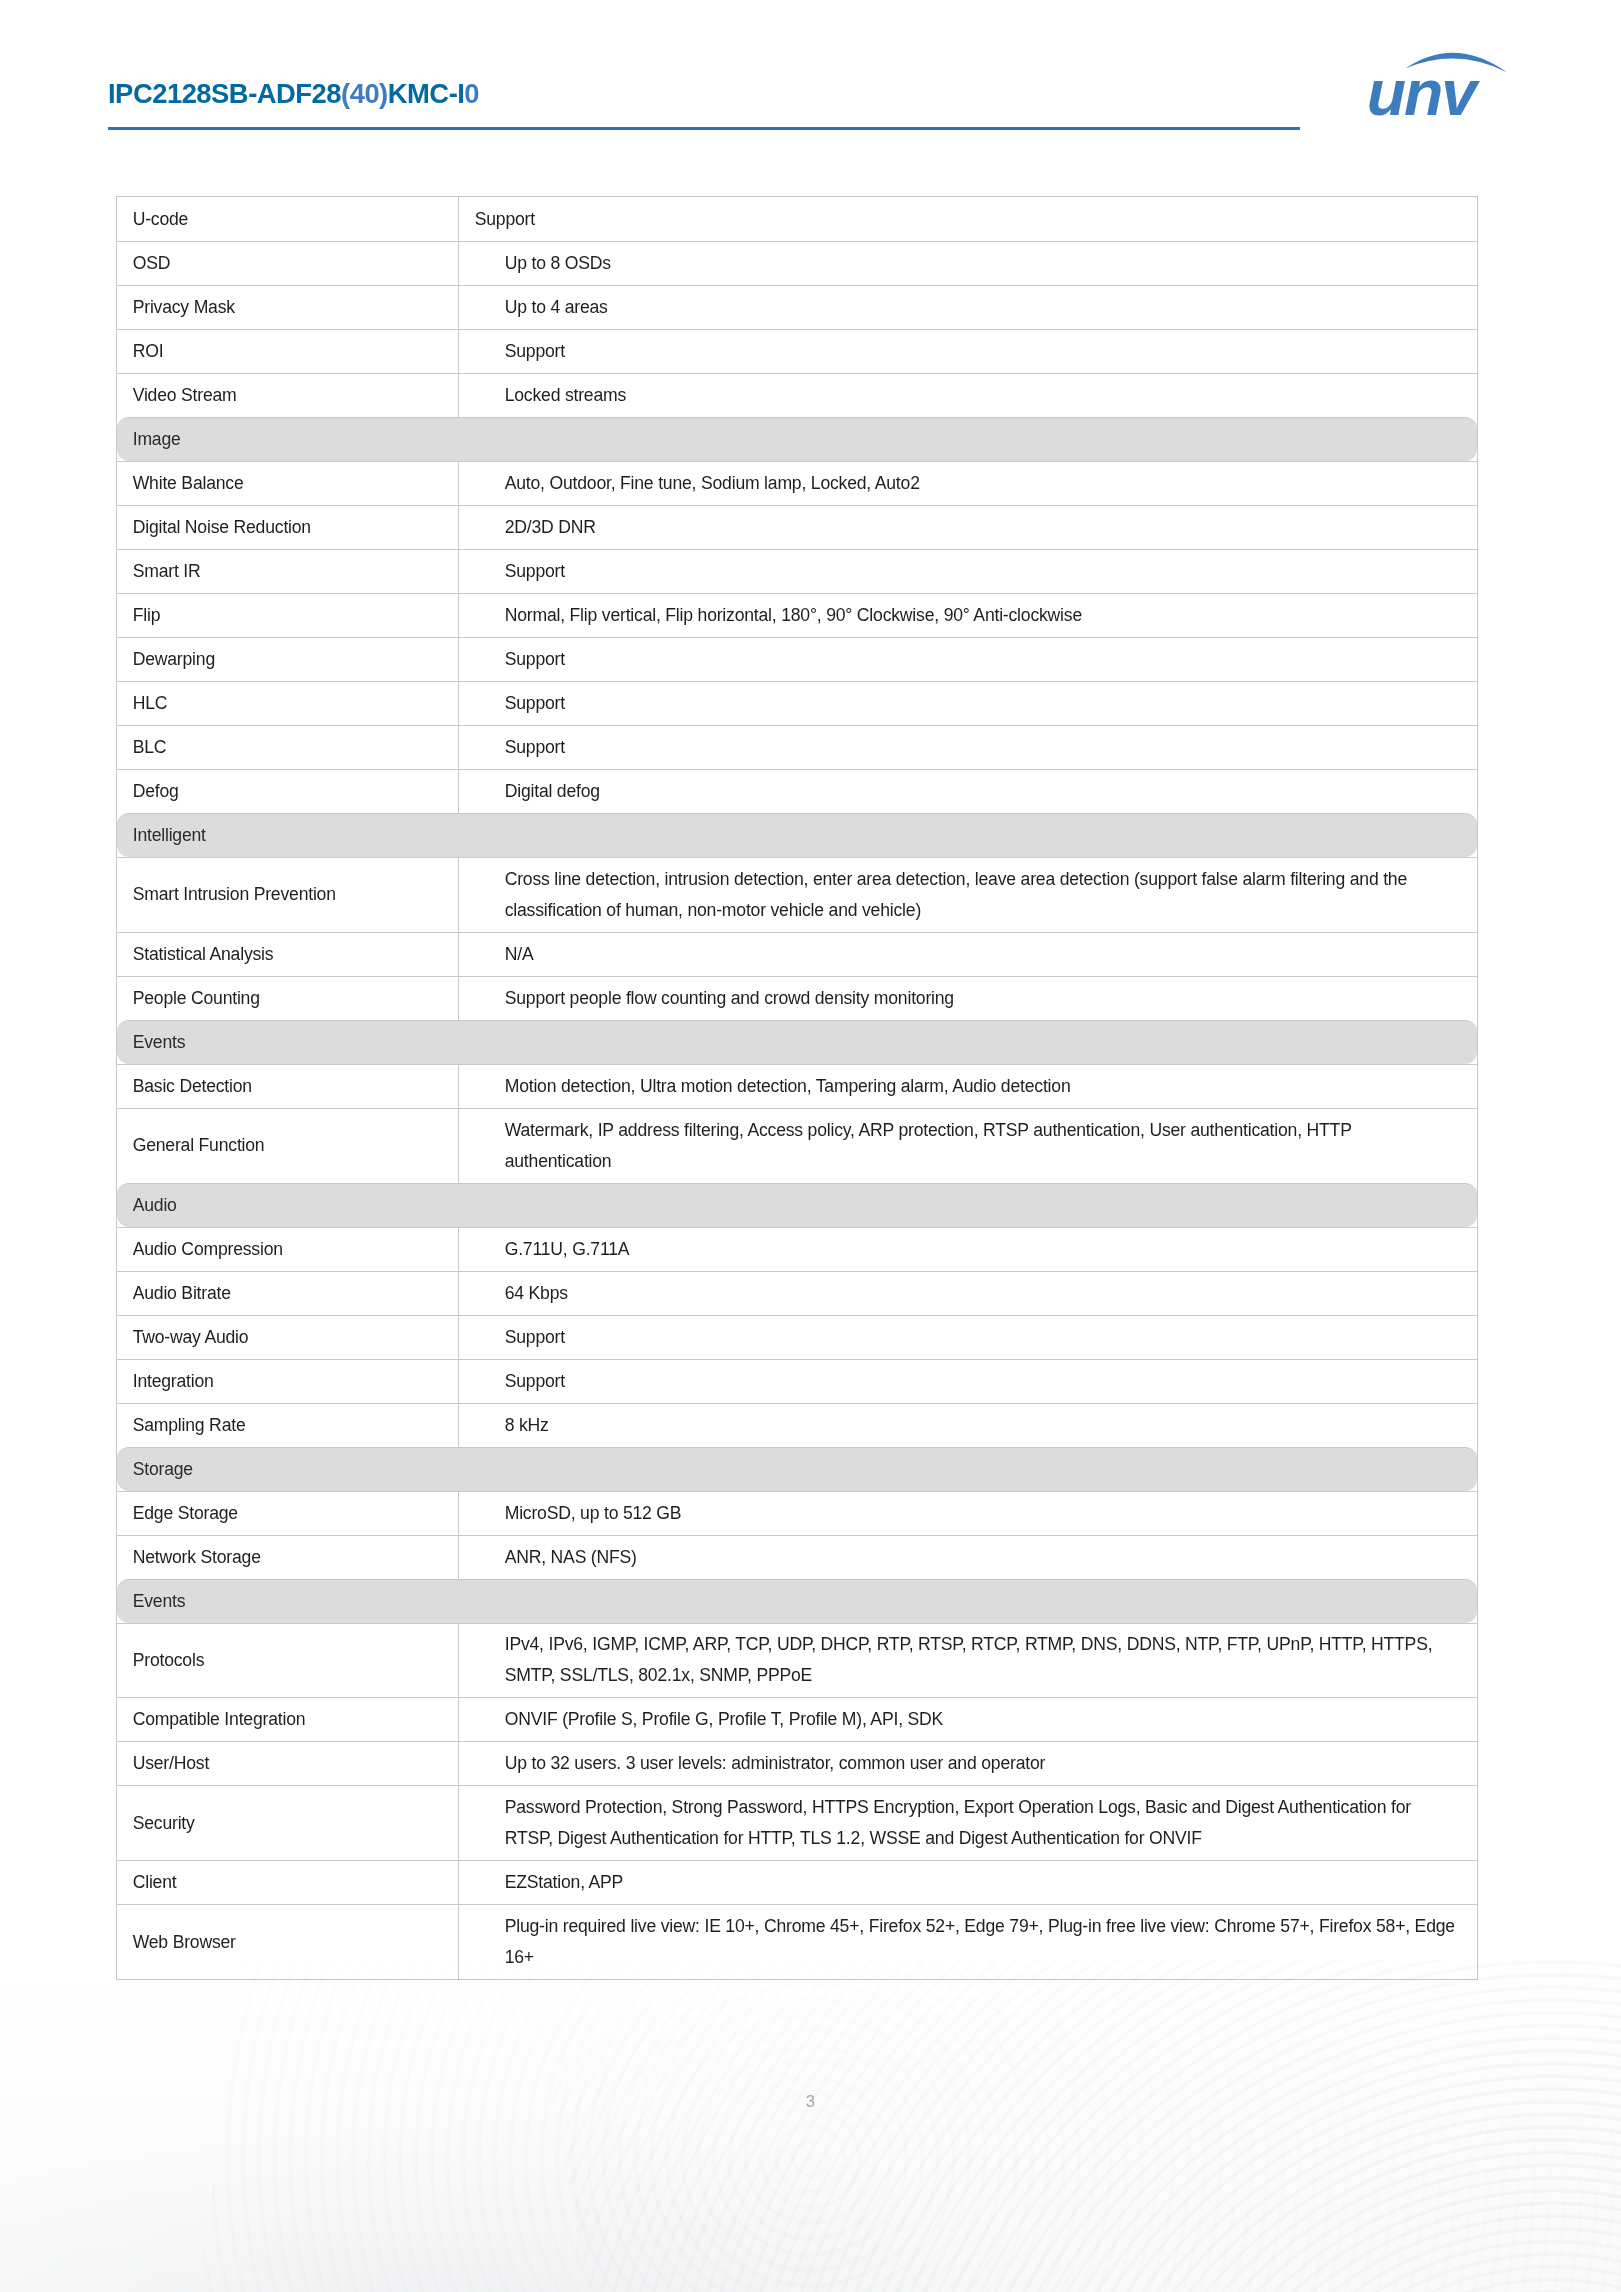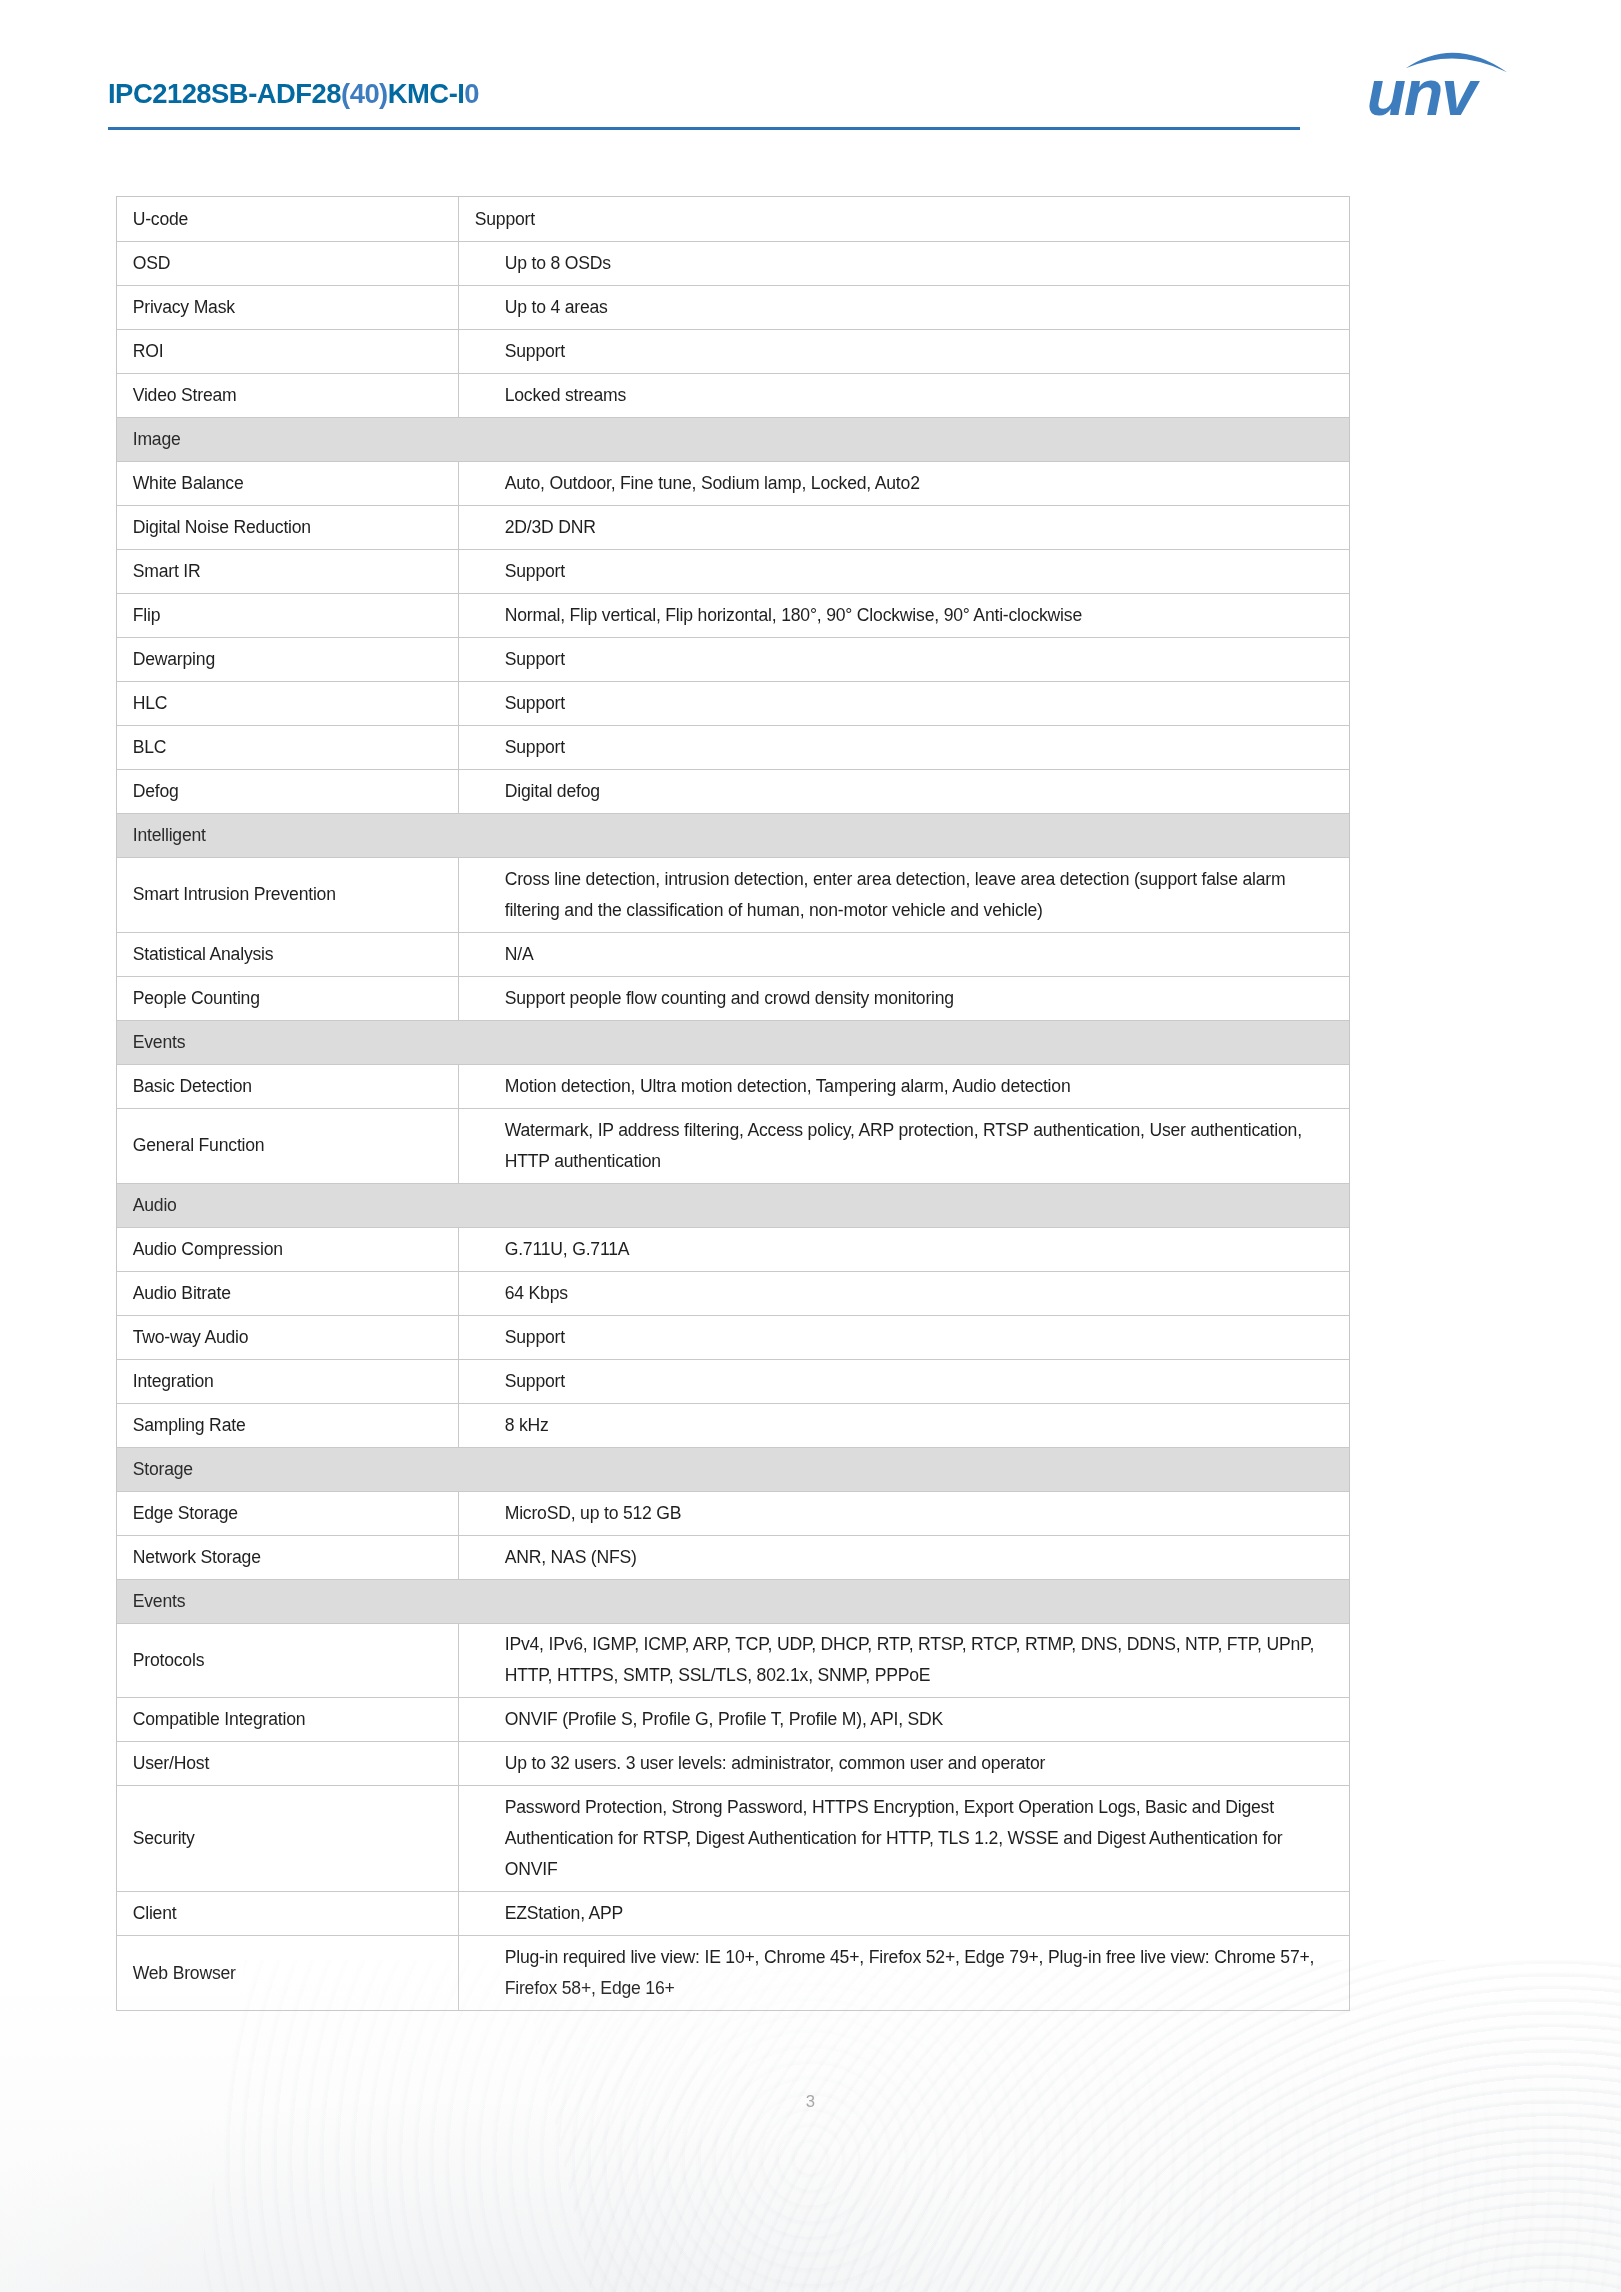--- a/index.html
+++ b/index.html
@@ -19,38 +19,39 @@
   }
   .title .tone-dark{color:#0369a1;}
   .title .tone-light{color:#3e7cc0;}
   .header-rule{
     position:absolute;left:108px;top:127px;
     width:1192px;height:2.9px;background:#2e74b5;
   }
   .logo{position:absolute;left:1364px;top:43px;width:173px;height:76px;font-style:italic;}
   
   .tbl{
-    position:absolute;left:116px;top:196px;width:1234px;
+    position:absolute;left:116px;top:196px;width:1362px;
     border:1px solid #c6c6c6;
     box-sizing:border-box;
     background:#ffffff;
   }
   .row{display:flex;align-items:stretch;min-height:44px;box-sizing:border-box;}
   .row + .row{border-top:1px solid #c9c9c9;gap:30px;}
   .cell{
     box-sizing:border-box;
     font-size:17.6px;letter-spacing:-0.2px;line-height:31px;
     padding:5.9px 15.7px;
     display:flex;align-items:center;
   }
   .cell.label{flex:0 0 342px;width:342px;border-right:1px solid #c9c9c9;}
   .cell.value{flex:1 1 auto;}
   .row.section{
     background:#dcdcdc;
     align-items:center;
+    border-radius:12px;
   }
   .section-label{
     font-size:17.6px;letter-spacing:-0.2px;line-height:31px;
     padding:5.9px 15.7px;color:#2b2b2b;
   }
   
   .pagenum{
     position:absolute;left:0;top:2092px;width:1621px;
     text-align:center;font-size:16.7px;color:#8f8f8f;
   }

